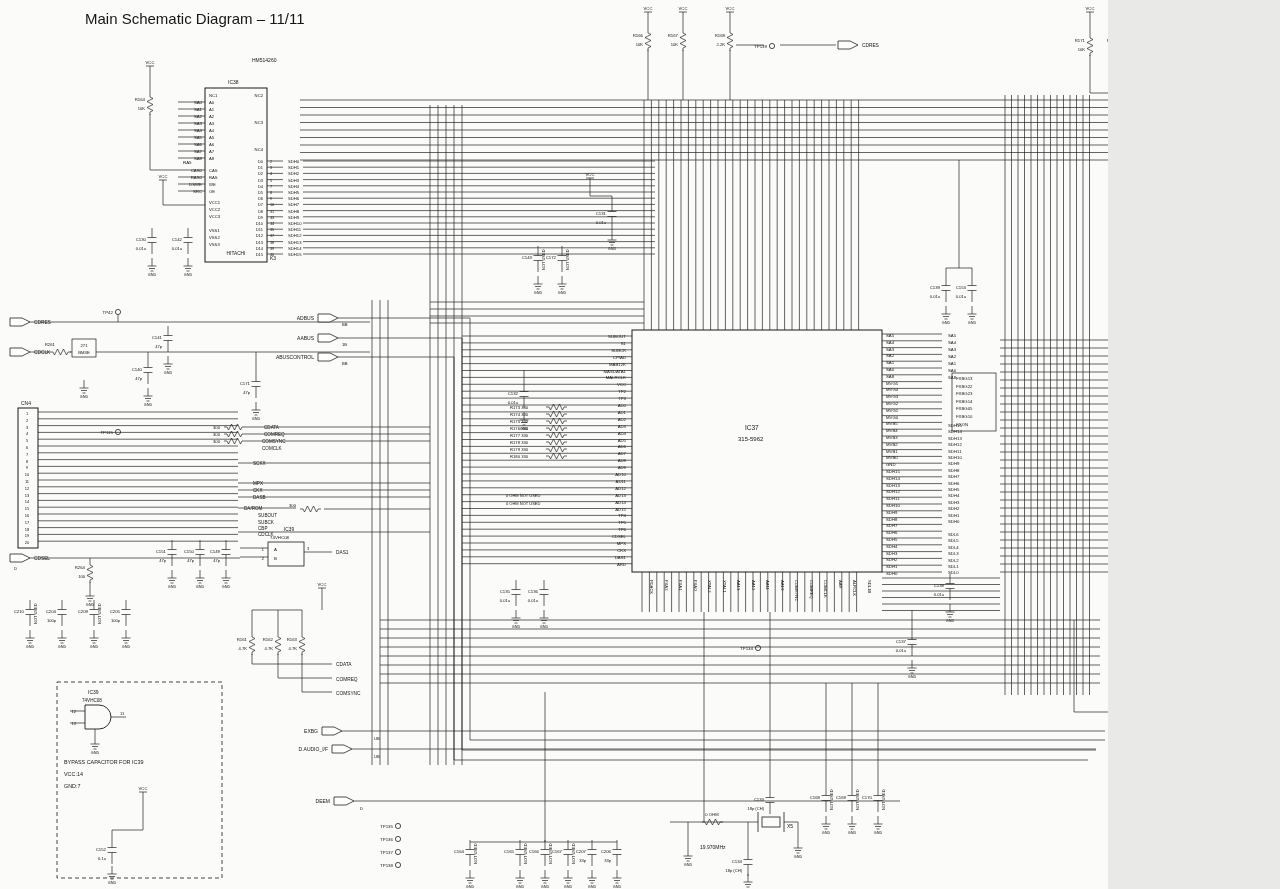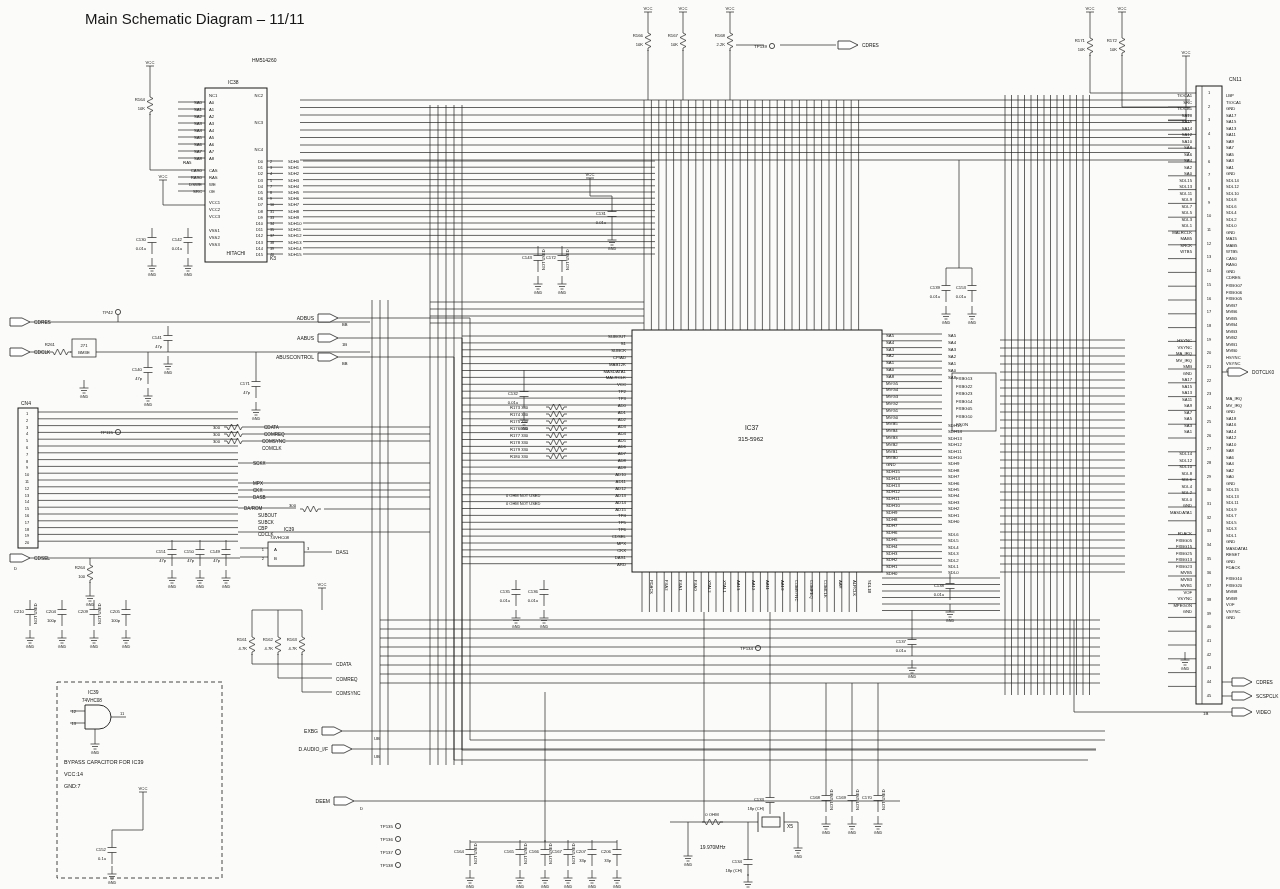--- a/index.html
+++ b/index.html
@@ -1,16 +1,16 @@
 <!DOCTYPE html>
 <html><head>
 <meta charset="utf-8">
 <style>
   html,body{margin:0;padding:0;background:#e9e9e7;}
-  #canvas{position:relative;width:1280px;height:889px;background:#fbfbf9;overflow:hidden;}
+  #canvas{position:relative;width:1108px;height:889px;background:#fbfbf9;overflow:hidden;}
   svg{position:absolute;left:0;top:0;}
   svg text{font-family:"Liberation Sans","DejaVu Sans",sans-serif;fill:#151515;}
 </style>
 </head>
 <body>
 
 <div id="canvas">
 <svg id="schematic" width="1280" height="889" viewBox="0 0 1280 889">
 
   <g id="wires" stroke="#222" stroke-width="0.7" fill="none">

